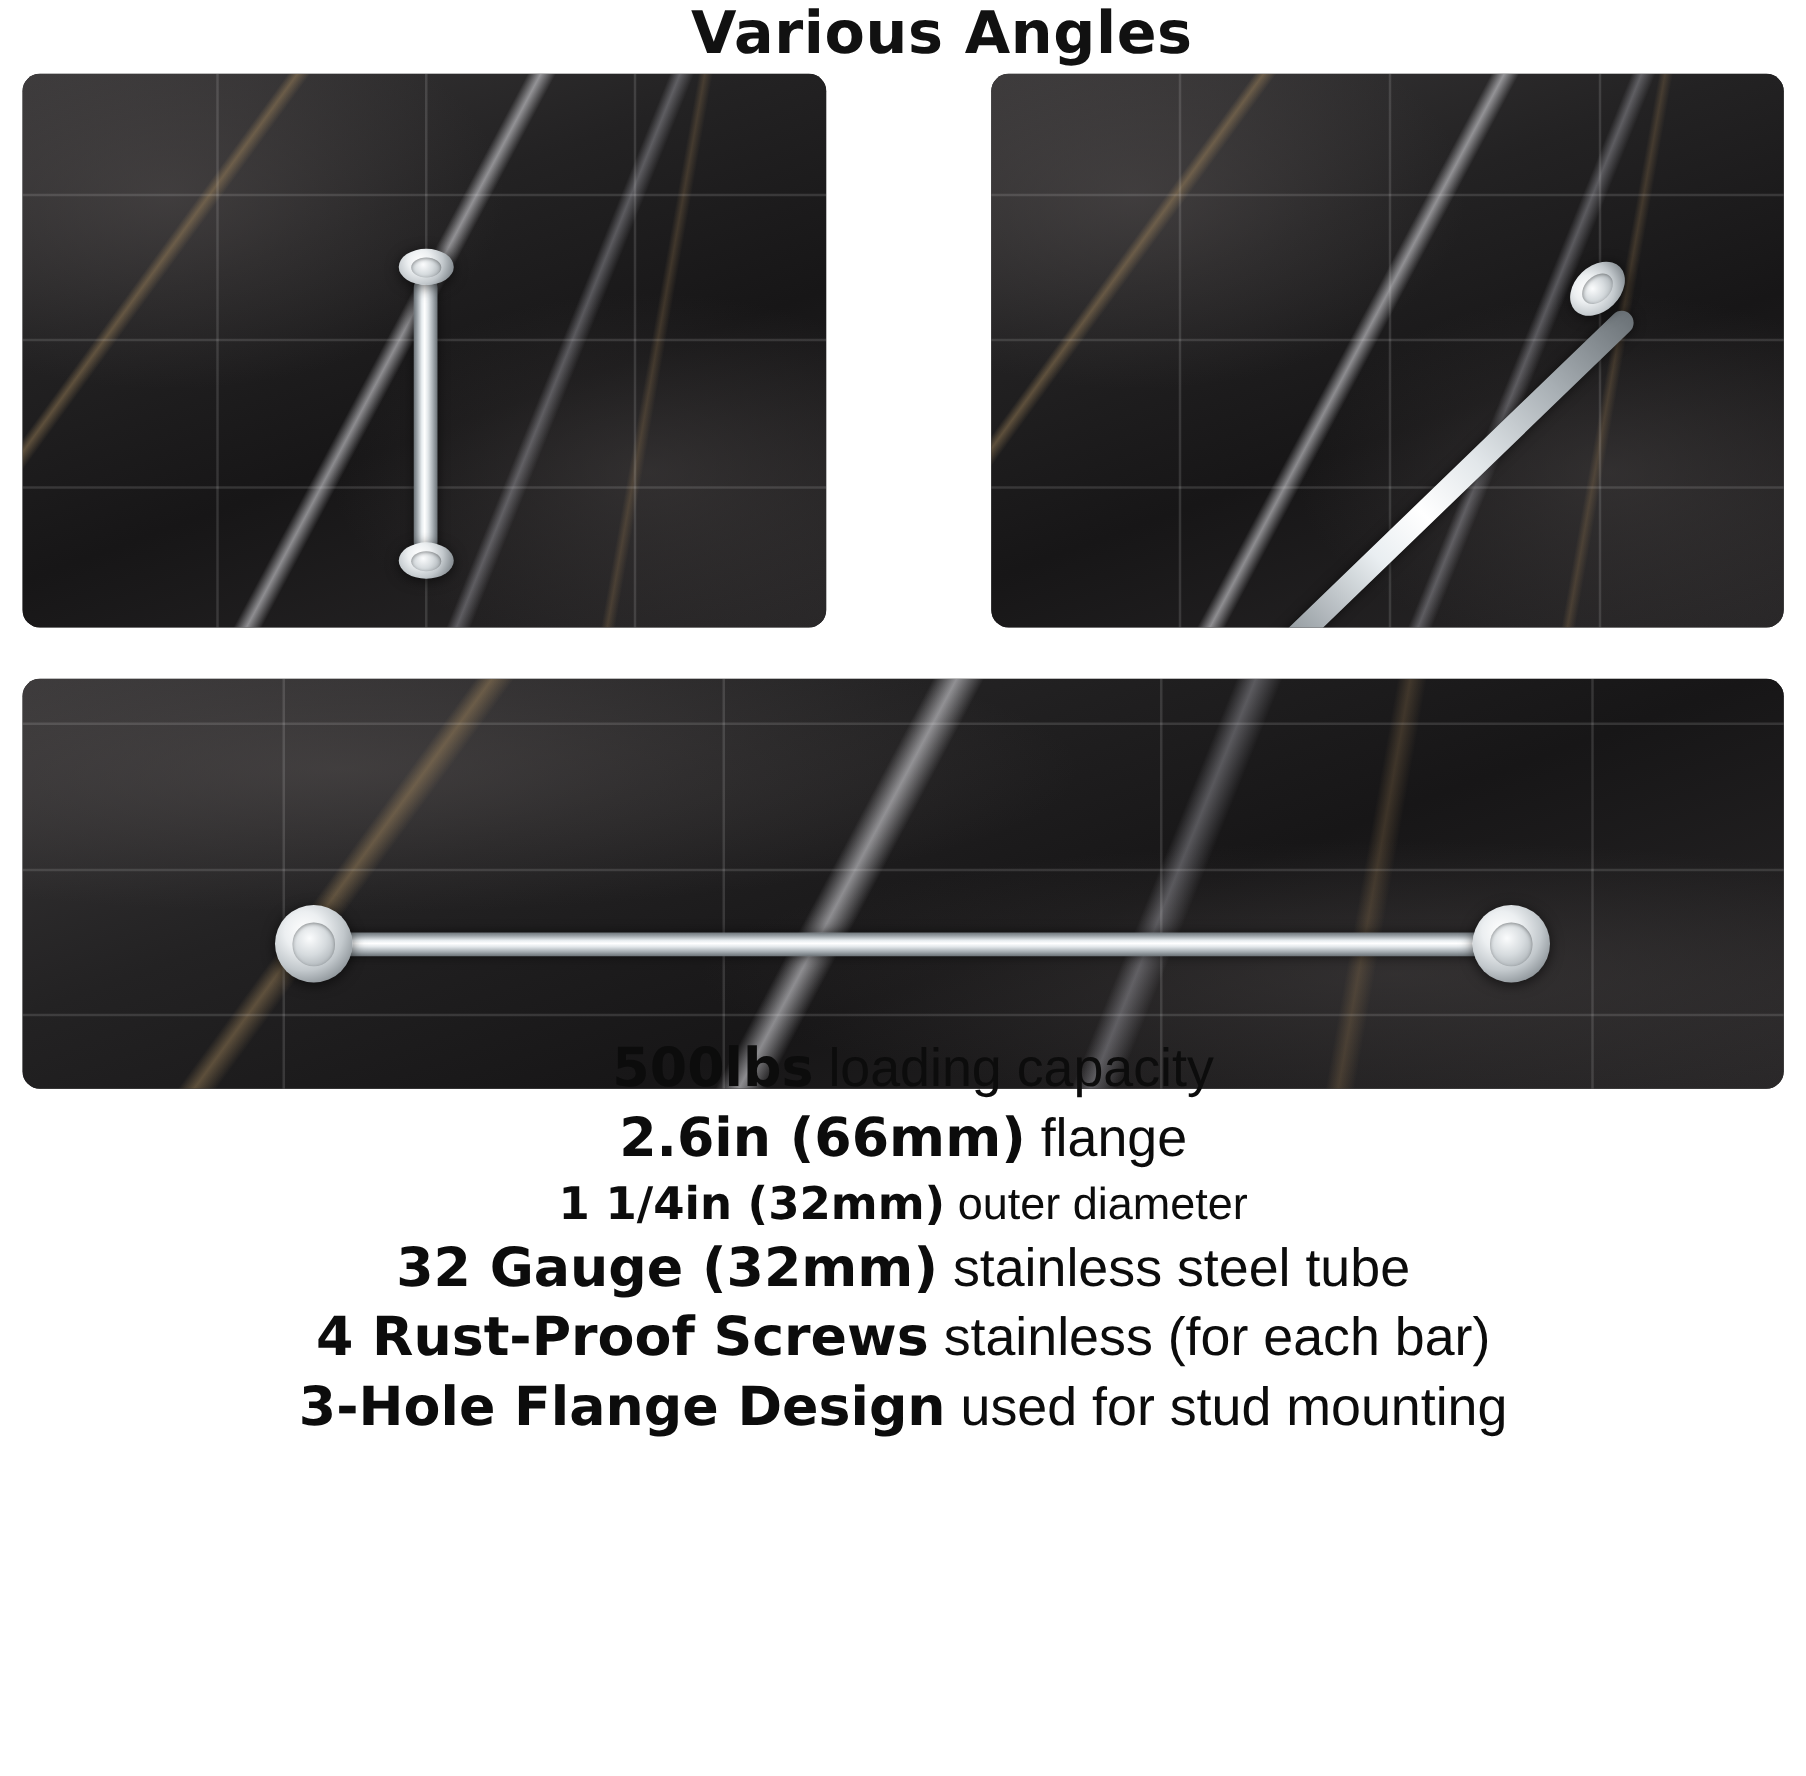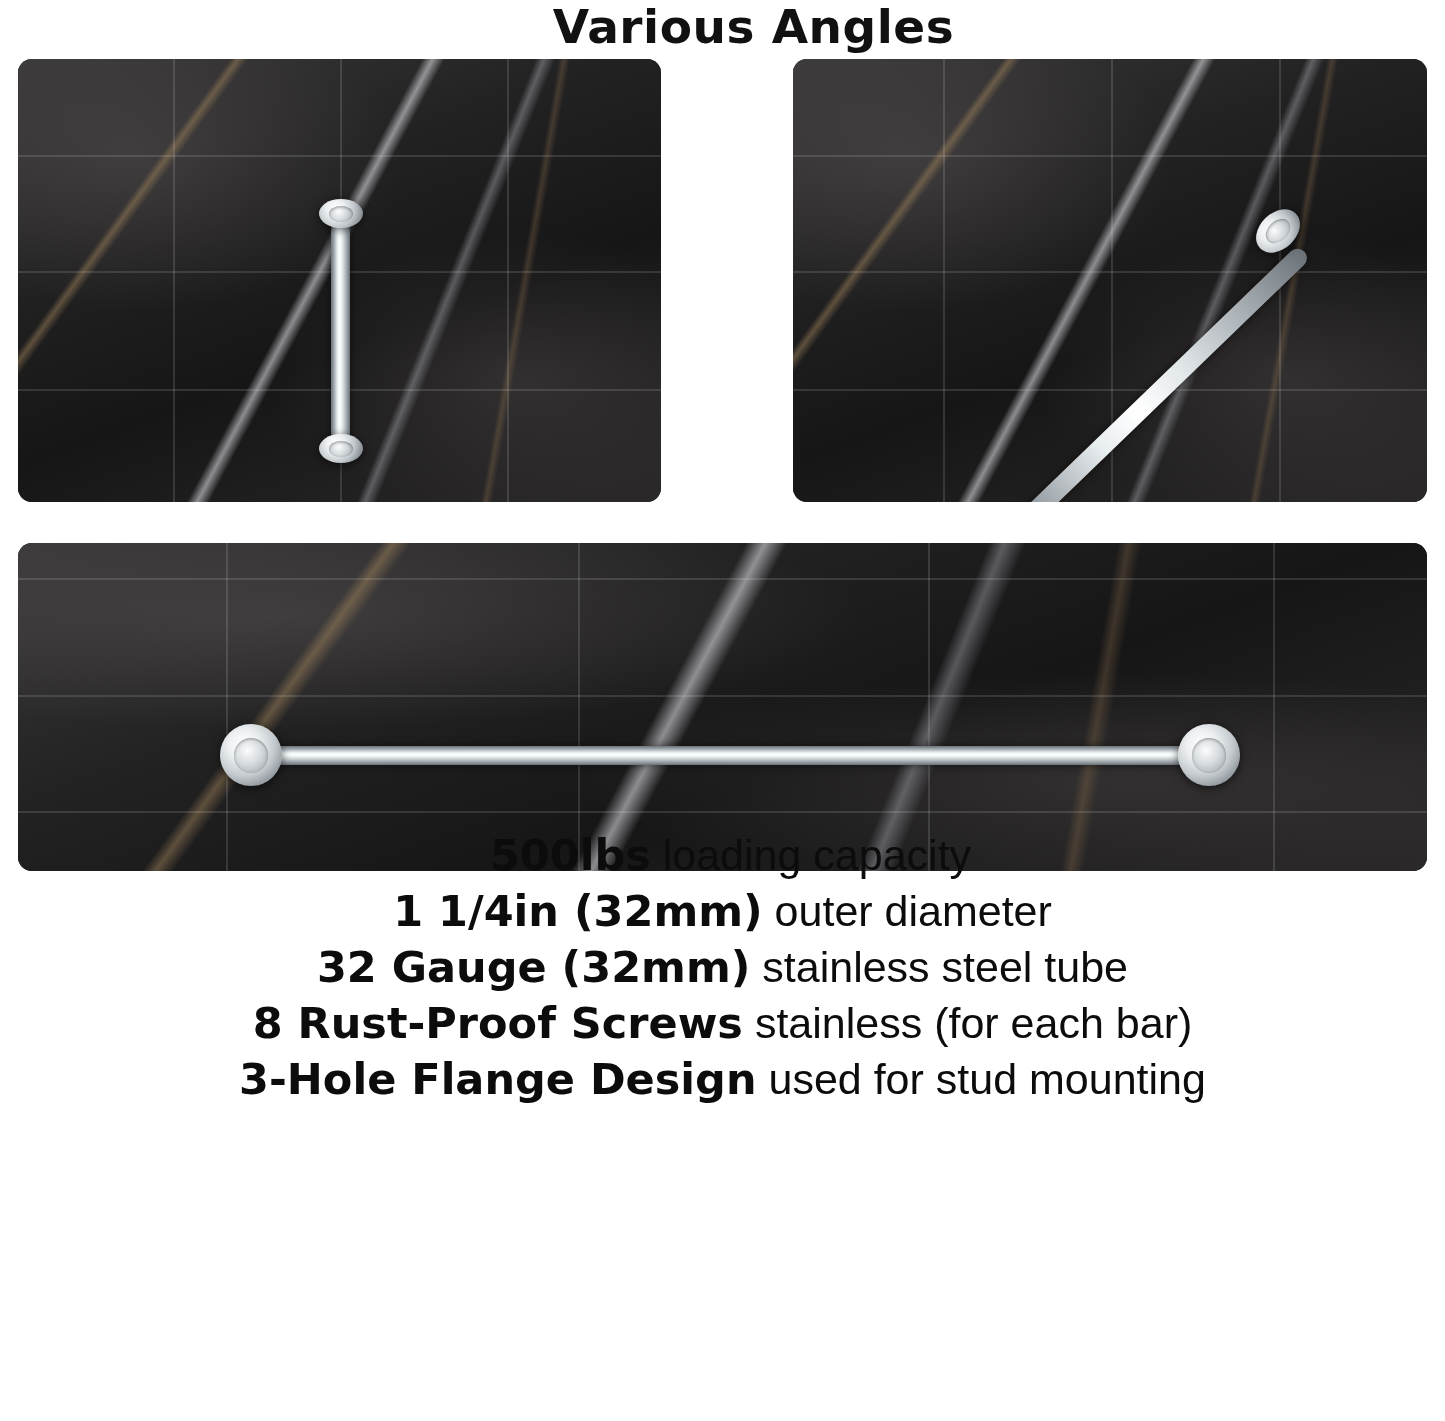--- a/index.html
+++ b/index.html
@@ -141,21 +141,21 @@
     font-family: "Liberation Sans", sans-serif;
     line-height: 1.30;
     white-space: nowrap;
   }
   .spec-line b {
     font-family: "DejaVu Sans", sans-serif;
     font-weight: bold;
   }
   .s1 { font-size: 43px; padding-left: 16px; }
   .s2 { font-size: 43px; }
-  .s3 { font-size: 43px; }
+  .s3 { font-size: 36px; }
   .s4 { font-size: 43px; text-align: center; }
   .s5 { font-size: 43px; }
   .s6 { font-size: 43px; }
   .s7 { font-size: 43px; }
 </style>
 </head>
 <body>
 
 <div class="header">
   <h1 class="title">Various Angles</h1>
@@ -207,25 +207,28 @@
       <div class="flange" style="left:202px; top:181px; width:62px; height:62px;"></div>
       <div class="flange" style="left:1160px; top:181px; width:62px; height:62px;"></div>
     </div>
   </div>
 </div>
 
 <div class="specs">
   <div class="spec-line s1">
     <b>500lbs</b><span> loading capacity</span>
   </div>
+  <div class="spec-line s2">
+    <b>2.6in (66mm)</b><span> flange</span>
+  </div>
   <div class="spec-line s3">
     <b>1 1/4in (32mm)</b><span> outer diameter</span>
   </div>
   <div class="spec-line s4">
     <b>32 Gauge (32mm)</b><span> stainless steel tube</span>
   </div>
   <div class="spec-line s5">
-    <b>8 Rust-Proof Screws</b><span> stainless (for each bar)</span>
+    <b>4 Rust-Proof Screws</b><span> stainless (for each bar)</span>
   </div>
   <div class="spec-line s6">
     <b>3-Hole Flange Design</b><span> used for stud mounting</span>
   </div>
 </div>
 
 </body></html>

